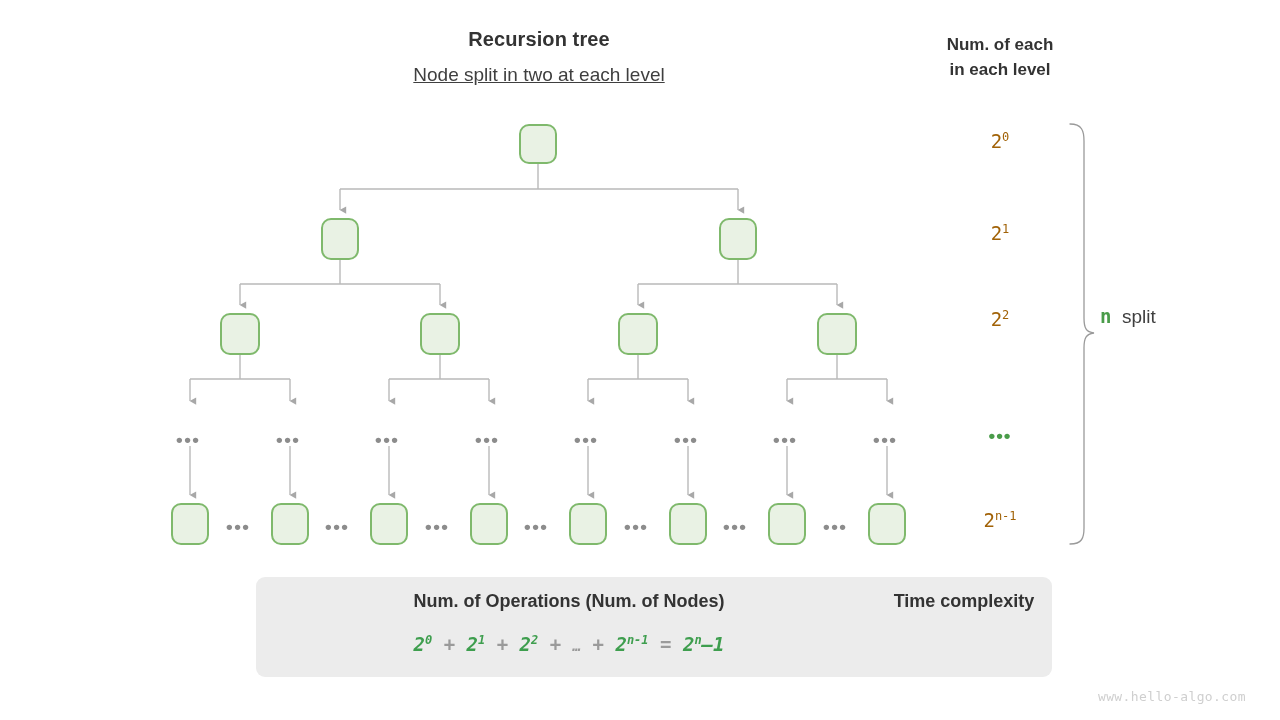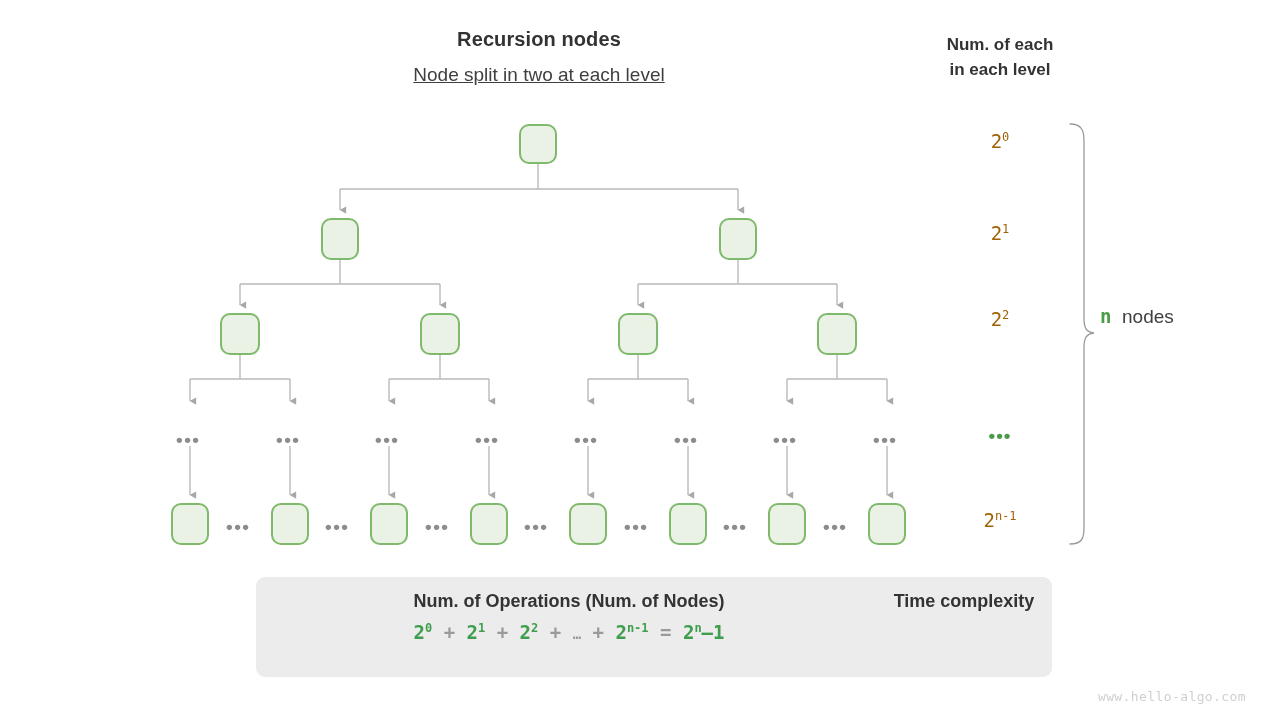--- a/index.html
+++ b/index.html
@@ -65,23 +65,24 @@
   }
 
   
   .panel{
     position:absolute;left:256px;top:577px;width:796px;height:100px;
     background:#ececec;border-radius:9px;
   }
   .panel-left{position:absolute;left:8px;top:14px;width:610px;text-align:center;}
   .panel-left .ph{font-size:18px;font-weight:bold;color:#333333;}
   .formula{
-    margin-top:9px;font-size:19px;font-weight:bold;
+    margin-top:21px;font-size:19px;font-weight:bold;
     font-family:"DejaVu Sans Mono", monospace;
     color:#9a9a9a;
+    font-style:italic;
   }
   .formula .g{color:#3e9e4e;}
   .formula sup{font-size:12px;vertical-align:super;}
   .panel-right{position:absolute;left:620px;top:14px;width:176px;text-align:center;}
   .panel-right .ph{font-size:18px;font-weight:bold;color:#333333;}
   .panel-right .cx{
     margin-top:9px;font-size:18px;font-weight:bold;color:#ee1c25;
   }
   .panel-right .cx .mono{
     font-family:"DejaVu Sans Mono", monospace;font-size:19px;
@@ -92,21 +93,21 @@
     position:absolute;right:34px;bottom:16px;
     font-family:"DejaVu Sans Mono", monospace;
     font-size:13px;color:#cfcfcf;letter-spacing:.4px;
   }
 </style>
 </head>
 <body>
 
 <div class="stage">
 
-  <div class="abs title">Recursion nodes</div>
+  <div class="abs title">Recursion tree</div>
   <div class="abs subtitle">Node split in two at each level</div>
   <div class="abs right-head">
     <div>Num. of each</div>
     <div>in each level</div>
   </div>
 
   <svg class="abs" id="tree-svg" width="1280" height="720">
     <defs>
       <marker id="ah" markerWidth="9" markerHeight="9" refX="4.2" refY="7.4" orient="auto" markerUnits="userSpaceOnUse">
         <path d="M0.6,1.2 L8.0,1.2 L4.3,7.8 Z" fill="#a8a8a8"></path>
@@ -215,21 +216,21 @@
   </div>
   <div class="lvl-label" style="left:955px;top:308px;">
     <span>2</span><sup>2</sup>
   </div>
   <div class="lvl-dots" style="left:955px;top:425px;">•••</div>
   <div class="lvl-label" style="left:955px;top:509px;">
     <span>2</span><sup>n-1</sup>
   </div>
 
   <div class="total-text">
-    <div><span class="nvar">n</span>&nbsp; <span>nodes</span></div>
+    <div><span class="nvar">n</span>&nbsp; <span>split</span></div>
   </div>
 
   <div class="panel">
     <div class="panel-left">
       <div class="ph">Num. of Operations (Num. of Nodes)</div>
       <div class="formula">
         <span class="g"><span>2</span><sup>0</sup></span>
         <span>+</span>
         <span class="g"><span>2</span><sup>1</sup></span>
         <span>+</span>

